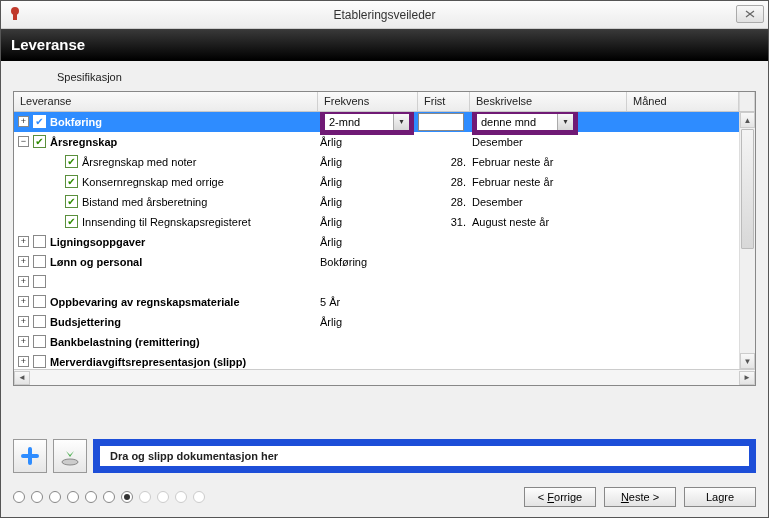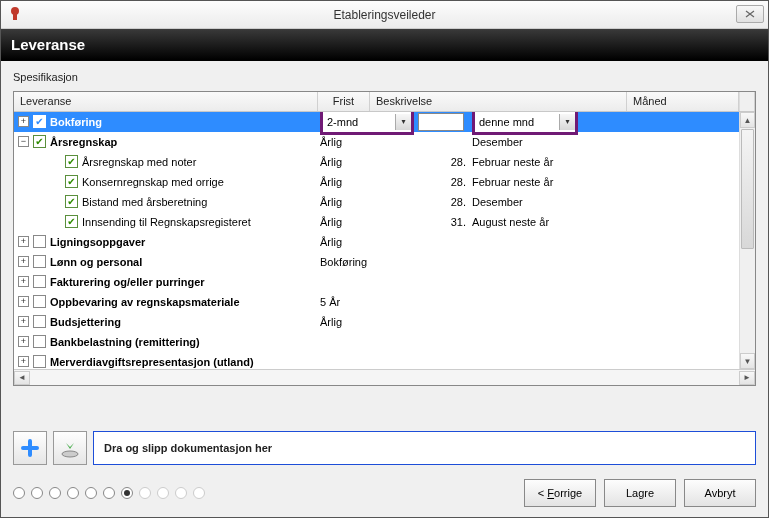--- a/index.html
+++ b/index.html
@@ -3,65 +3,65 @@
 <meta charset="utf-8">
 <style>
   * { box-sizing: border-box; }
   body { margin: 0; font-family: Tahoma, Arial, sans-serif; font-size: 11px; color: #000; background: #fff; }
   .window { width: 769px; height: 518px; border: 1px solid #555; background: #f0f0f0; position: relative; display: flex; flex-direction: column; }
   .titlebar { height: 28px; background: linear-gradient(#fdfdfd,#ebebeb); border-bottom: 1px solid #ccc; position: relative; display: flex; align-items: center; justify-content: center; font-size: 12px; color: #333; }
   .titlebar .app-icon { position: absolute; left: 6px; top: 5px; width: 16px; height: 16px; }
   .titlebar .close-btn { position: absolute; right: 4px; top: 4px; width: 28px; height: 18px; border: 1px solid #aaa; background: linear-gradient(#f8f8f8,#e0e0e0); border-radius: 2px; display:flex; align-items:center; justify-content:center; font-size:9px; color:#555; cursor:pointer; }
   .header-bar { height: 32px; background: linear-gradient(#3a3a3a,#000); color: #fff; font-size: 15px; font-weight: bold; display:flex; align-items:center; padding: 0 10px; border-bottom: 1px solid #000; }
   .content { flex:1; padding: 10px 12px 6px 12px; display:flex; flex-direction:column; gap:6px; }
-  .section-label { font-size:11px; color:#222; margin-bottom:2px; }
+  .section-label { font-size:11px; color:#222; margin-bottom:2px;margin-left:44px; }
   .grid-wrap { border:1px solid #888; background:#fff; height: 295px; position:relative; display:flex; flex-direction:column; }
   .grid-header { display:flex; border-bottom:1px solid #c8c8c8; background:linear-gradient(#fafafa,#ececec); height:20px; font-size:11px; color:#222; }
   .gh { border-right:1px solid #d0d0d0; padding:3px 6px; overflow:hidden; white-space:nowrap; }
   .col-tree { width: 304px; }
   .col-freq { width: 100px; }
-  .col-deadline { width: 52px; text-align:center; }
+  .col-deadline { width: 52px; text-align:left; }
   .col-month { width: 112px; }
   .col-desc { flex:1; }
   .sb-track { width: 16px; background:#f0f0f0; border-left:1px solid #ddd; }
   .grid-body { flex:1; overflow:hidden; position:relative; }
   .row { display:flex; align-items:center; height:20px; border-bottom:1px solid transparent; }
   .row.selected { background:#2e8cff; color:#fff; }
   .row.selected .lev-label { color:#fff; }
   .tree-cell { width:304px; display:flex; align-items:center; padding-left:4px; gap:4px; }
   .freq-cell { width:100px; padding-left:2px; }
   .deadline-cell { width:52px; text-align:right; padding-right:4px; }
   .month-cell { width:112px; padding-left:2px; }
   .desc-cell { flex:1; padding-left:2px; }
   .indent { display:inline-block; width:18px; }
   .expander { width:11px; height:11px; border:1px solid #888; background:#fff; display:inline-flex; align-items:center; justify-content:center; font-size:9px; line-height:1; cursor:pointer; color:#333; }
   .expander.empty { border:0; background:transparent; }
   .chk { width:13px; height:13px; border:1px solid #5a8f3c; background:#fff; display:inline-flex; align-items:center; justify-content:center; font-size:10px; color:#2e8b00; cursor:pointer; }
   .chk.unchecked { border:1px solid #888; color:transparent; }
   .lev-label { font-weight:bold; color:#000; }
   .lev-label.child { font-weight:normal; }
   .row.selected .chk { border-color:#fff; color:#2e8cff; background:#fff; }
-  .combo { display:flex; align-items:center; border:3px solid #701a75; background:#fff; height:26px; width: 94px; }
+  .combo { display:flex; align-items:center; border:5px solid #701a75; background:#fff; height:26px; width: 94px; }
   .combo-text { flex:1; padding:0 4px; font-size:11px; color:#000; overflow:hidden; white-space:nowrap; }
   .combo-btn { width:16px; height:16px; border-left:1px solid #aaa; background:linear-gradient(#f8f8f8,#d8d8d8); display:flex; align-items:center; justify-content:center; font-size:8px; color:#333; cursor:pointer; }
   .textinput { border:1px solid #888; background:#fff; height:18px; width:46px; padding:0 3px; font-size:11px; }
   .grid-footer { height:16px; border-top:1px solid #ccc; background:#f5f5f5; display:flex; justify-content:flex-end; align-items:center; position:relative;}
   .grid-footer .harrow { width:16px; height:14px; background:linear-gradient(#f8f8f8,#e4e4e4); border:1px solid #ccc; display:flex;align-items:center;justify-content:center;font-size:8px;color:#555; }
   .vscroll { position:absolute; right:0; top:20px; bottom:16px; width:16px; background:#f0f0f0; border-left:1px solid #ddd; display:flex; flex-direction:column; }
   .vscroll .vbtn { height:16px; background:linear-gradient(#f8f8f8,#e4e4e4); border:1px solid #ccc; display:flex;align-items:center;justify-content:center;font-size:8px;color:#555; }
   .vscroll .vthumb { flex:0 0 120px; margin:1px; background:linear-gradient(#f4f4f4,#d8d8d8); border:1px solid #bbb; border-radius:1px; }
   .dropzone-row { display:flex; gap:6px; align-items:stretch; margin-top:auto;}
   .icon-btn { width:34px; height:34px; border:1px solid #999; background:linear-gradient(#fefefe,#e6e6e6); display:flex; align-items:center; justify-content:center; cursor:pointer; }
-  .dropzone { flex:1; border:1px solid #1d4ed8; background:#fff; display:flex; align-items:center; padding:0 10px; font-size:11px; font-weight:bold; color:#222; }
+  .dropzone { flex:1; border:7px solid #1d4ed8; background:#fff; display:flex; align-items:center; padding:0 10px; font-size:11px; font-weight:bold; color:#222; }
   .footer { display:flex; align-items:center; padding: 8px 12px 10px 12px; gap:8px; }
   .stepper { display:flex; gap:6px; align-items:center; flex:1; }
   .step-dot { width:12px; height:12px; border-radius:50%; border:1px solid #888; background:#fff; display:inline-block; }
   .step-dot.filled::after { content:""; display:block; width:6px; height:6px; background:#333; border-radius:50%; margin:2px; }
   .step-dot.disabled { border-color:#ccc; }
-  .btn { min-width:72px; height:28px; border:1px solid #888; background:linear-gradient(#fdfdfd,#e3e3e3); font-size:11px; cursor:pointer; padding:0 10px; }
+  .btn { min-width:72px; height:20px; border:1px solid #888; background:linear-gradient(#fdfdfd,#e3e3e3); font-size:11px; cursor:pointer; padding:0 10px; }
   .u { text-decoration: underline; }
 </style>
 </head>
 <body>
 
 <div class="window">
 
   <div class="titlebar">
     <span class="app-icon">
       <svg width="16" height="16" viewBox="0 0 16 16">
@@ -80,20 +80,21 @@
   <div class="header-bar">
     <span>Leveranse</span>
   </div>
 
   <div class="content">
     <div class="section-label">Spesifikasjon</div>
 
     <div class="grid-wrap">
       <div class="grid-header">
         <div class="gh col-tree">Leveranse</div>
+        <div class="gh col-freq">Frekvens</div>
         <div class="gh col-deadline">Frist</div>
         <div class="gh col-desc">Beskrivelse</div>
         <div class="gh col-month">Måned</div>
         <div class="gh sb-track"></div>
       </div>
 
       <div class="grid-body" id="grid-body">
           <div class="row selected">
             <div class="tree-cell">
               <span class="expander">+</span>
@@ -197,21 +198,20 @@
             </div>
             <div class="freq-cell">Bokføring</div>
             <div class="deadline-cell"></div>
             <div class="month-cell"></div>
             <div class="desc-cell"></div>
           </div>
           <div class="row">
             <div class="tree-cell">
               <span class="expander">+</span>
               <span class="chk unchecked"></span>
-              <span class="lev-label">Fakturering og/eller purringer</span>
             </div>
             <div class="freq-cell"></div>
             <div class="deadline-cell"></div>
             <div class="month-cell"></div>
             <div class="desc-cell"></div>
           </div>
           <div class="row">
             <div class="tree-cell">
               <span class="expander">+</span>
               <span class="chk unchecked"></span>
@@ -241,21 +241,21 @@
             </div>
             <div class="freq-cell"></div>
             <div class="deadline-cell"></div>
             <div class="month-cell"></div>
             <div class="desc-cell"></div>
           </div>
           <div class="row">
             <div class="tree-cell">
               <span class="expander">+</span>
               <span class="chk unchecked"></span>
-              <span class="lev-label">Merverdiavgiftsrepresentasjon (utland)</span>
+              <span class="lev-label">Merverdiavgiftsrepresentasjon (slipp)</span>
             </div>
             <div class="freq-cell"></div>
             <div class="deadline-cell"></div>
             <div class="month-cell"></div>
             <div class="desc-cell"></div>
           </div>
         </div>
 
       <div class="vscroll">
         <div class="vbtn">▲</div>
@@ -296,17 +296,17 @@
         <span class="step-dot"></span>
         <span class="step-dot"></span>
         <span class="step-dot"></span>
         <span class="step-dot filled"></span>
         <span class="step-dot disabled"></span>
         <span class="step-dot disabled"></span>
         <span class="step-dot disabled"></span>
         <span class="step-dot disabled"></span>
       </div>
     <button class="btn"><span>&lt; </span><span class="u">F</span><span>orrige</span></button>
+    <button class="btn"><span class="u">N</span><span>este &gt;</span></button>
     <button class="btn">Lagre</button>
-    <button class="btn">Avbryt</button>
   </div>
 
 </div>
 
 </body></html>

